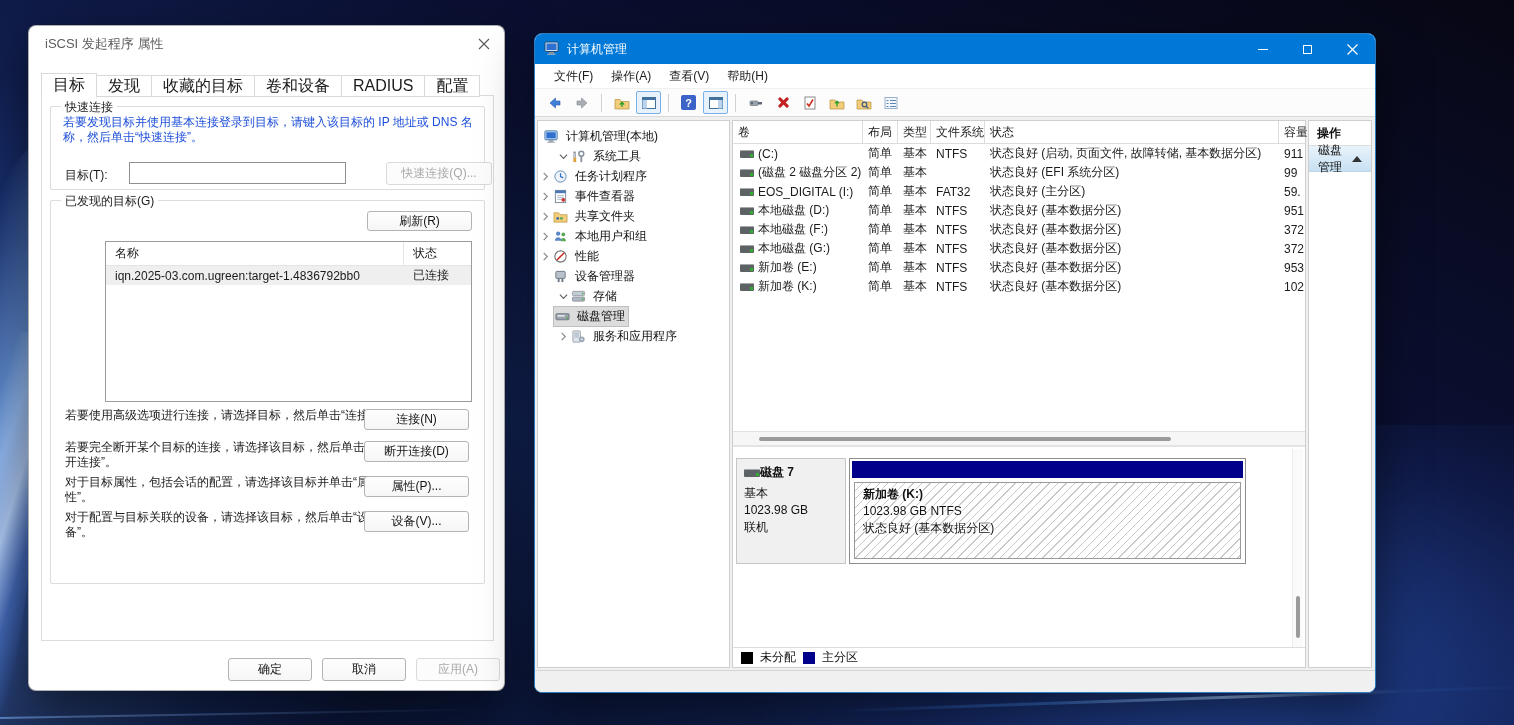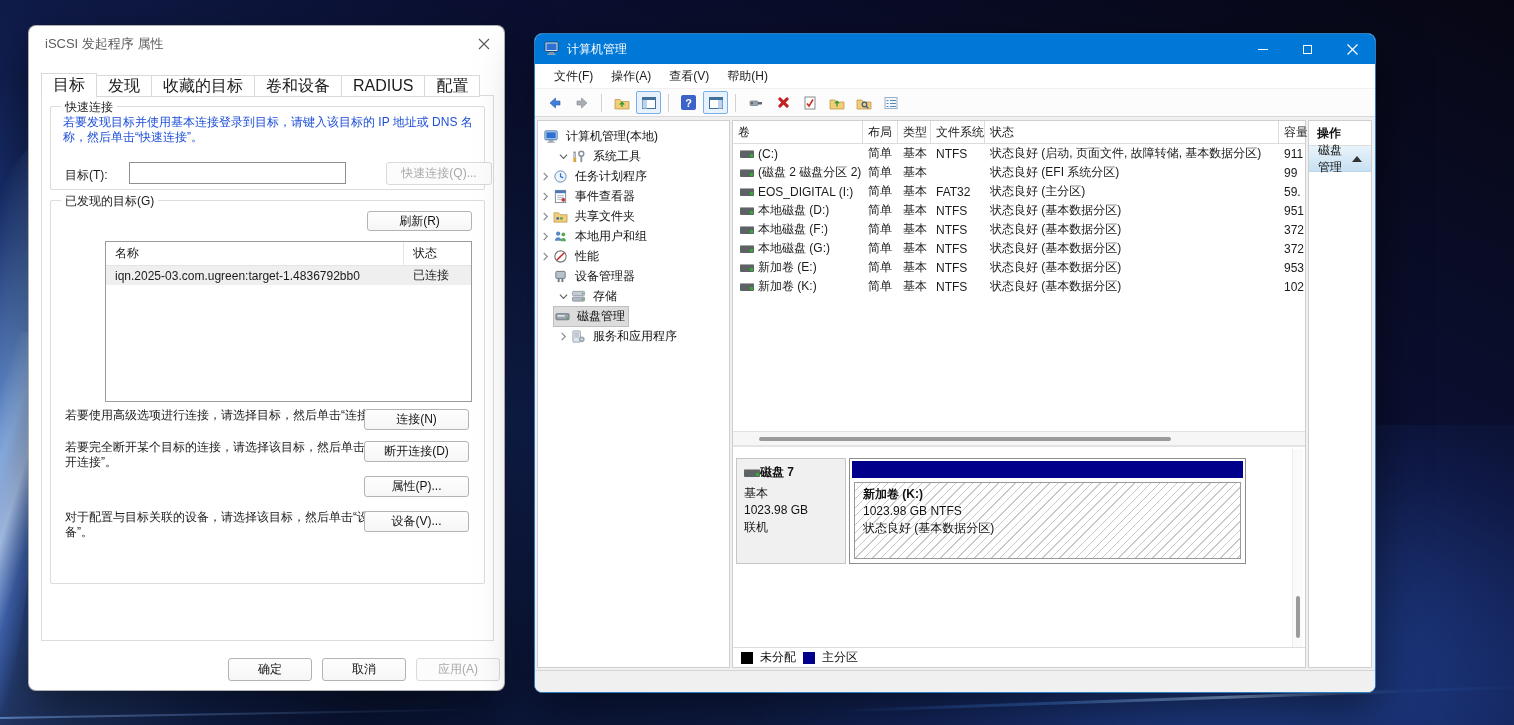--- a/index.html
+++ b/index.html
@@ -216,20 +216,21 @@
 
       <div class="hint-row" style="top:207px;">
         <div class="hint-text">若要使用高级选项进行连接，请选择目标，然后单击“连接”。</div>
         <button class="btn hint-btn">连接(N)</button>
       </div>
       <div class="hint-row" style="top:239px;">
         <div class="hint-text">若要完全断开某个目标的连接，请选择该目标，然后单击“断开连接”。</div>
         <button class="btn hint-btn">断开连接(D)</button>
       </div>
       <div class="hint-row" style="top:274px;">
+        <div class="hint-text">对于目标属性，包括会话的配置，请选择该目标并单击“属性”。</div>
         <button class="btn hint-btn">属性(P)...</button>
       </div>
       <div class="hint-row" style="top:309px;">
         <div class="hint-text">对于配置与目标关联的设备，请选择该目标，然后单击“设备”。</div>
         <button class="btn hint-btn">设备(V)...</button>
       </div>
     </div>
   </div>
 
   <button class="btn footer-btn" style="left:199px;">确定</button>

